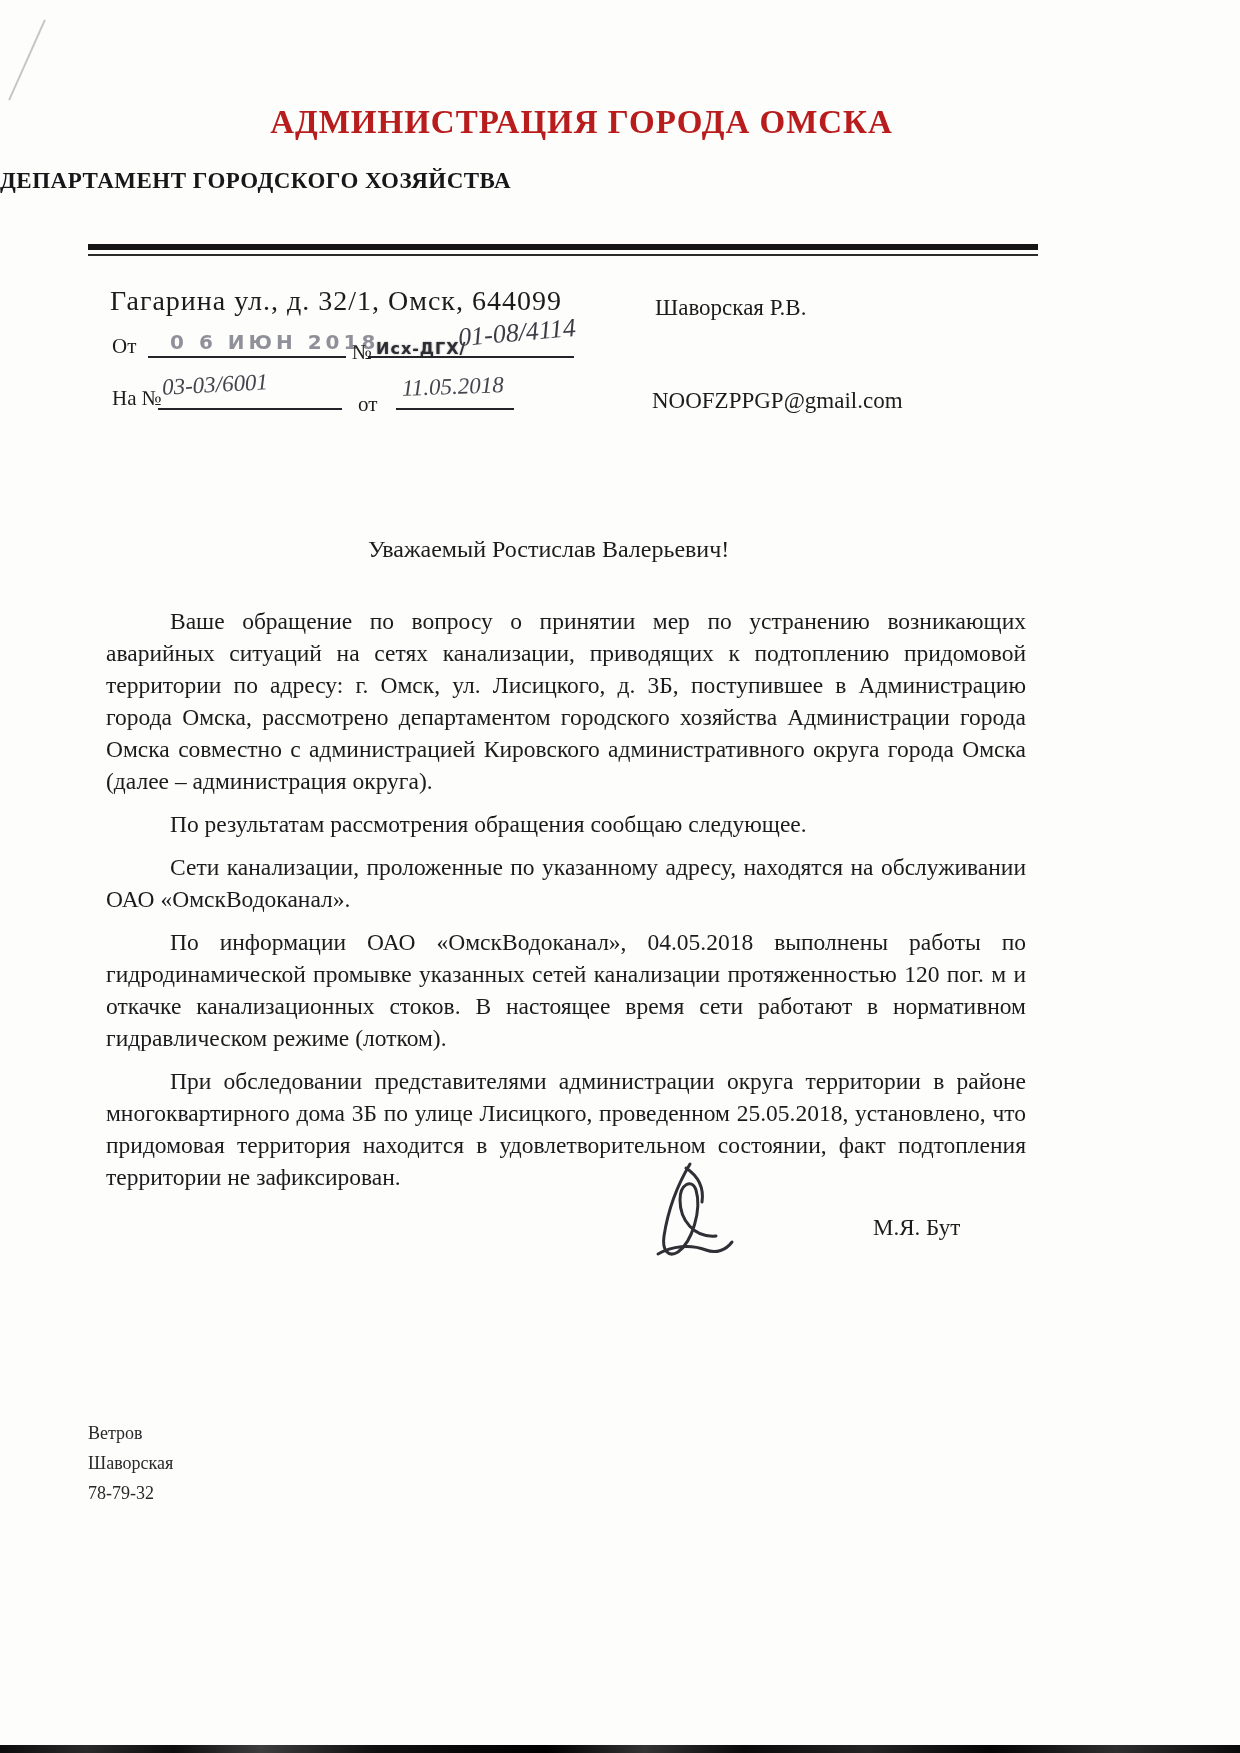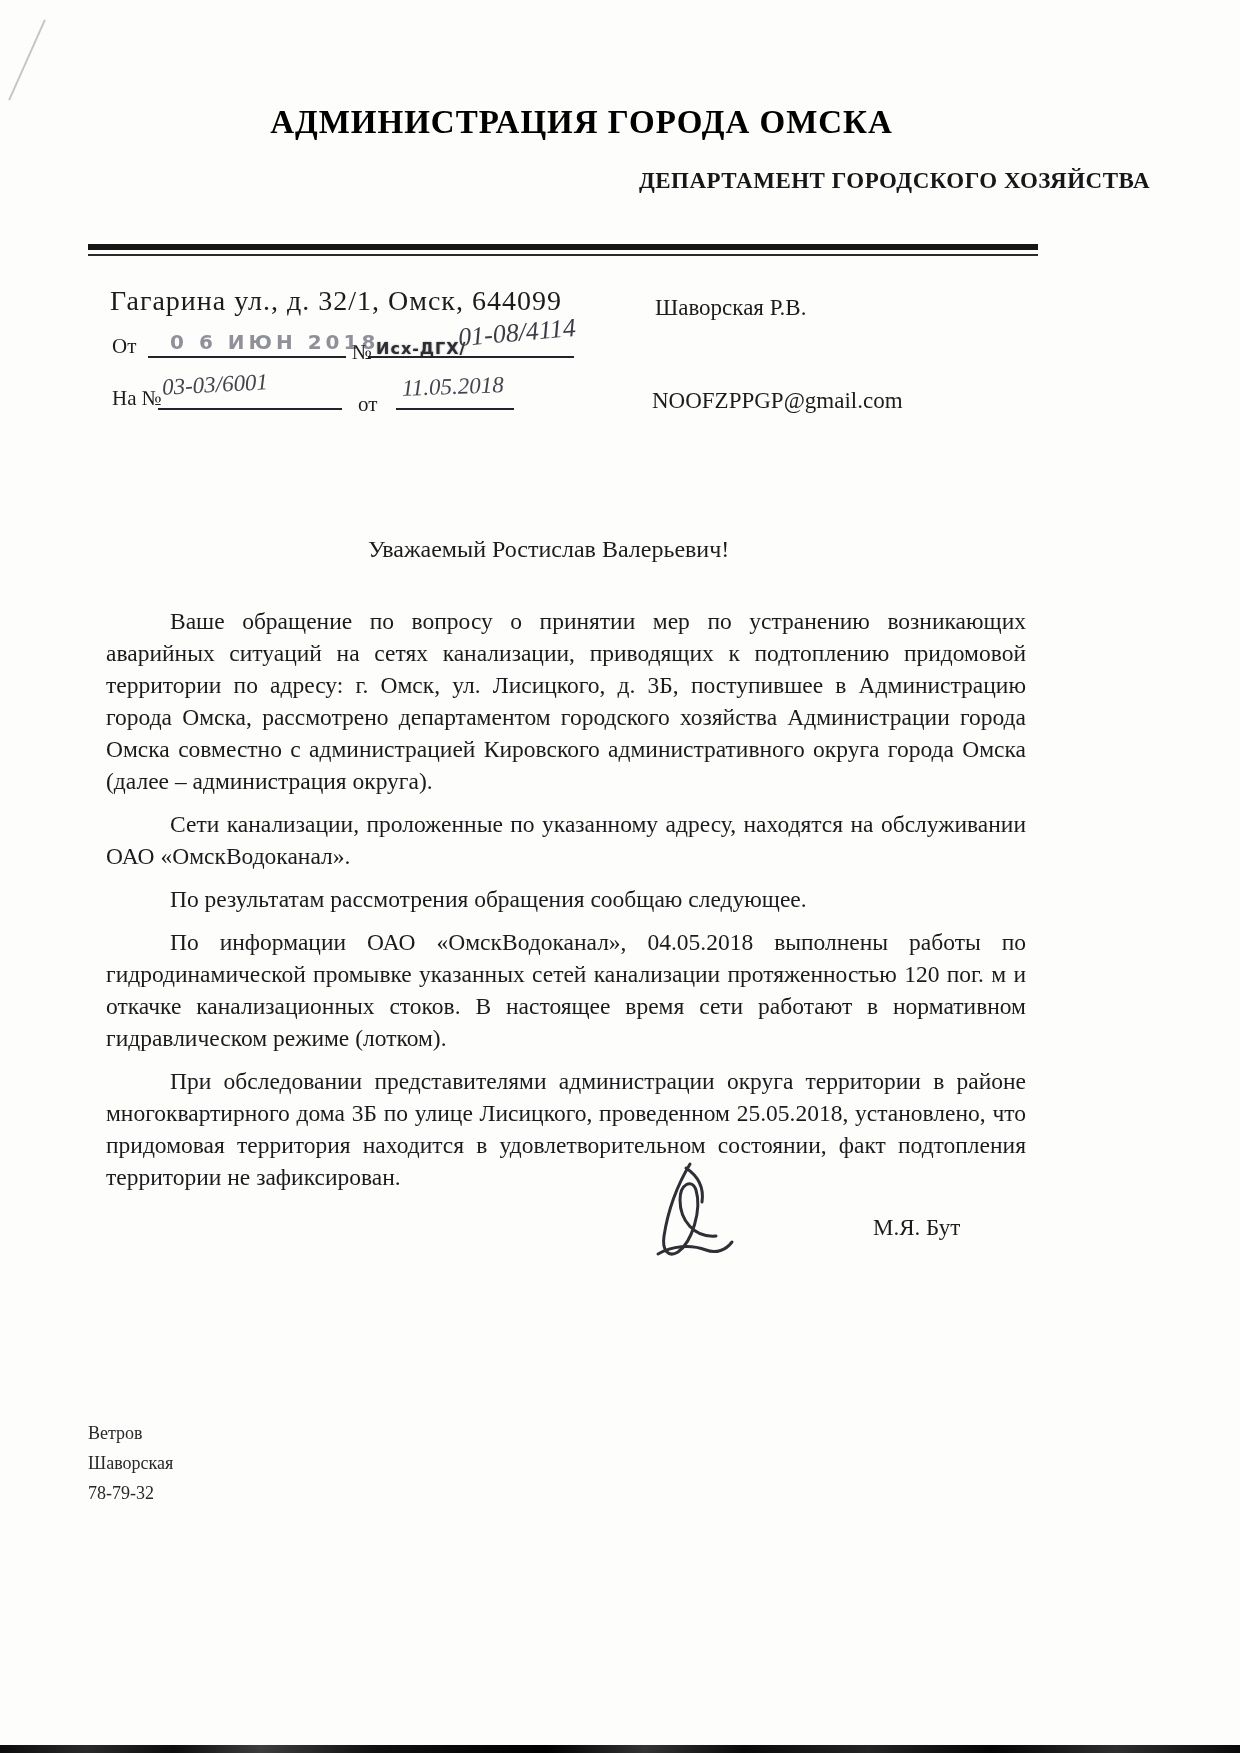--- a/index.html
+++ b/index.html
@@ -11,23 +11,23 @@
   }
   
   .corner-mark { position:absolute; left:26px; top:16px; width:2px; height:88px;
     background:#c6c6c6; transform:rotate(24deg); }
   .scan-band { position:absolute; bottom:0; left:0; width:100%; height:8px;
     background:linear-gradient(90deg,#0c0c0c 0%,#2a2a2a 7%,#0d0d0d 14%,#3d3d3d 21%,
       #111 30%,#000 44%,#333 52%,#0a0a0a 60%,#242424 70%,#050505 80%,#2e2e2e 90%,#0a0a0a 100%); }
 
   
   .org-name { position:absolute; top:104px; left:0; width:1150px; text-align:center;
-    font-size:33px; font-weight:bold; letter-spacing:1px; color:#000000;padding-left:13px; }
-  .dept-name { position:absolute; top:168px; left:0; width:1150px; text-align:right;
-    font-size:23px; font-weight:bold; letter-spacing:0.5px; color:#17171a;padding-left:13px; }
+    font-size:33px; font-weight:bold; letter-spacing:1px; color:#b91c1c;padding-left:13px; }
+  .dept-name { position:absolute; top:168px; left:0; width:1150px; text-align:left;
+    font-size:23px; font-weight:bold; letter-spacing:0.5px; color:#17171a; }
   .rule-thick { position:absolute; top:244px; left:88px; width:950px; height:6px; background:#151515; }
   .rule-thin  { position:absolute; top:254px; left:88px; width:950px; height:2px; background:#2b2b2b; }
 
   
   .address { position:absolute; top:285px; left:110px; font-size:28px; letter-spacing:1px; }
   .from-label { position:absolute; top:334px; left:112px; font-size:21px; }
   .stamp-date { position:absolute; top:330px; left:170px; font-family:"DejaVu Sans", sans-serif;
     font-weight:bold; font-size:20px; color:#90909a; letter-spacing:4px; white-space:nowrap; }
   .line1 { position:absolute; top:356px; left:148px; width:198px; border-bottom:2px solid #23232a; }
   .num-label { position:absolute; top:340px; left:352px; font-size:21px; }
@@ -93,22 +93,22 @@
   <span class="hw-date">11.05.2018</span>
   <span class="line4"></span>
 
   <div class="recipient-name">Шаворская Р.В.</div>
   <div class="recipient-email">NOOFZPPGP@gmail.com</div>
 
   <div class="salutation">Уважаемый Ростислав Валерьевич!</div>
 
   <div class="body-text">
     <p>Ваше обращение по вопросу о принятии мер по устранению возникающих аварийных ситуаций на сетях канализации, приводящих к подтоплению придомовой территории по адресу: г. Омск, ул. Лисицкого, д. 3Б, поступившее в Администрацию города Омска, рассмотрено департаментом городского хозяйства Администрации города Омска совместно с администрацией Кировского административного округа города Омска (далее – администрация округа).</p>
+    <p>По результатам рассмотрения обращения сообщаю следующее.</p>
     <p>Сети канализации, проложенные по указанному адресу, находятся на обслуживании ОАО «ОмскВодоканал».</p>
-    <p>По результатам рассмотрения обращения сообщаю следующее.</p>
     <p>По информации ОАО «ОмскВодоканал», 04.05.2018 выполнены работы по гидродинамической промывке указанных сетей канализации протяженностью 120 пог. м и откачке канализационных стоков. В настоящее время сети работают в нормативном гидравлическом режиме (лотком).</p>
     <p>При обследовании представителями администрации округа территории в районе многоквартирного дома 3Б по улице Лисицкого, проведенном 25.05.2018, установлено, что придомовая территория находится в удовлетворительном состоянии, факт подтопления территории не зафиксирован.</p>
   </div>
 
 
   <svg class="signature-svg" width="130" height="115" viewBox="0 0 130 115">
     <g fill="none" stroke="#2f2f36" stroke-width="3" stroke-linecap="round">
       <path d="M62,6 C50,26 40,52 36,78 C34,92 40,100 50,94 C64,84 74,52 68,32 C64,20 52,26 52,42 C52,62 66,80 88,78"></path>
       <path d="M30,96 C44,88 62,86 78,92 C88,96 98,92 104,84"></path>
       <path d="M58,10 C70,18 76,30 74,44"></path>

